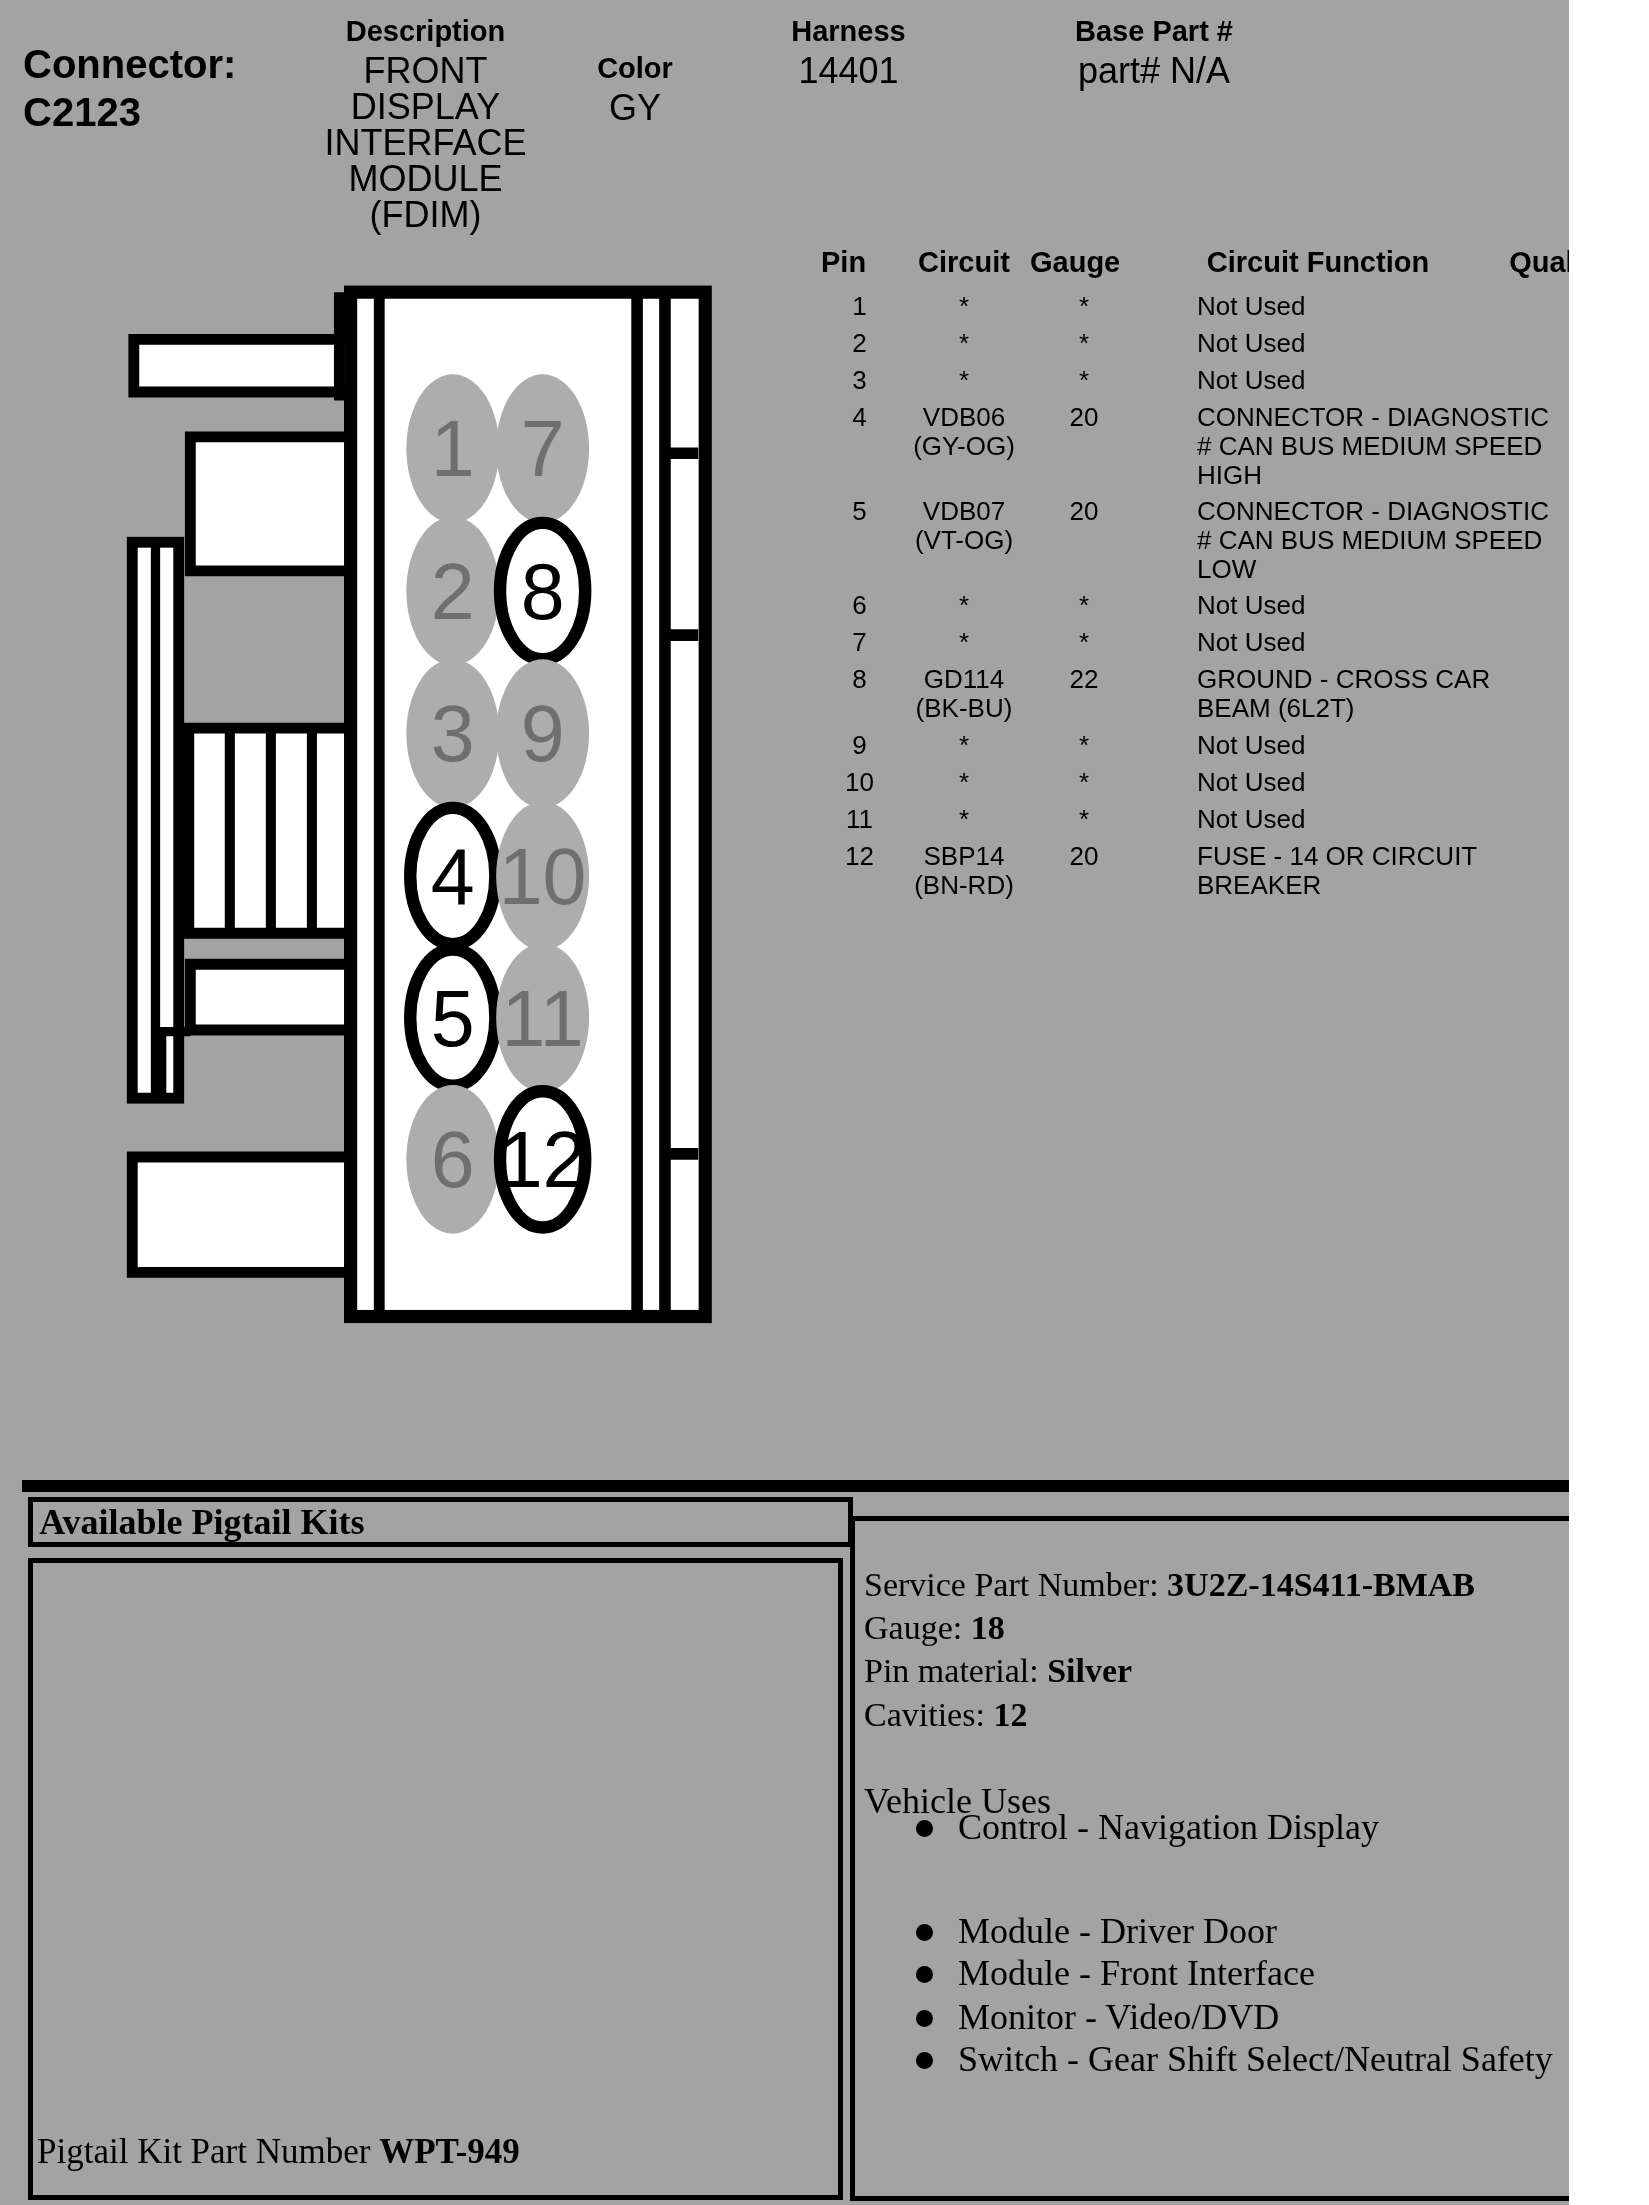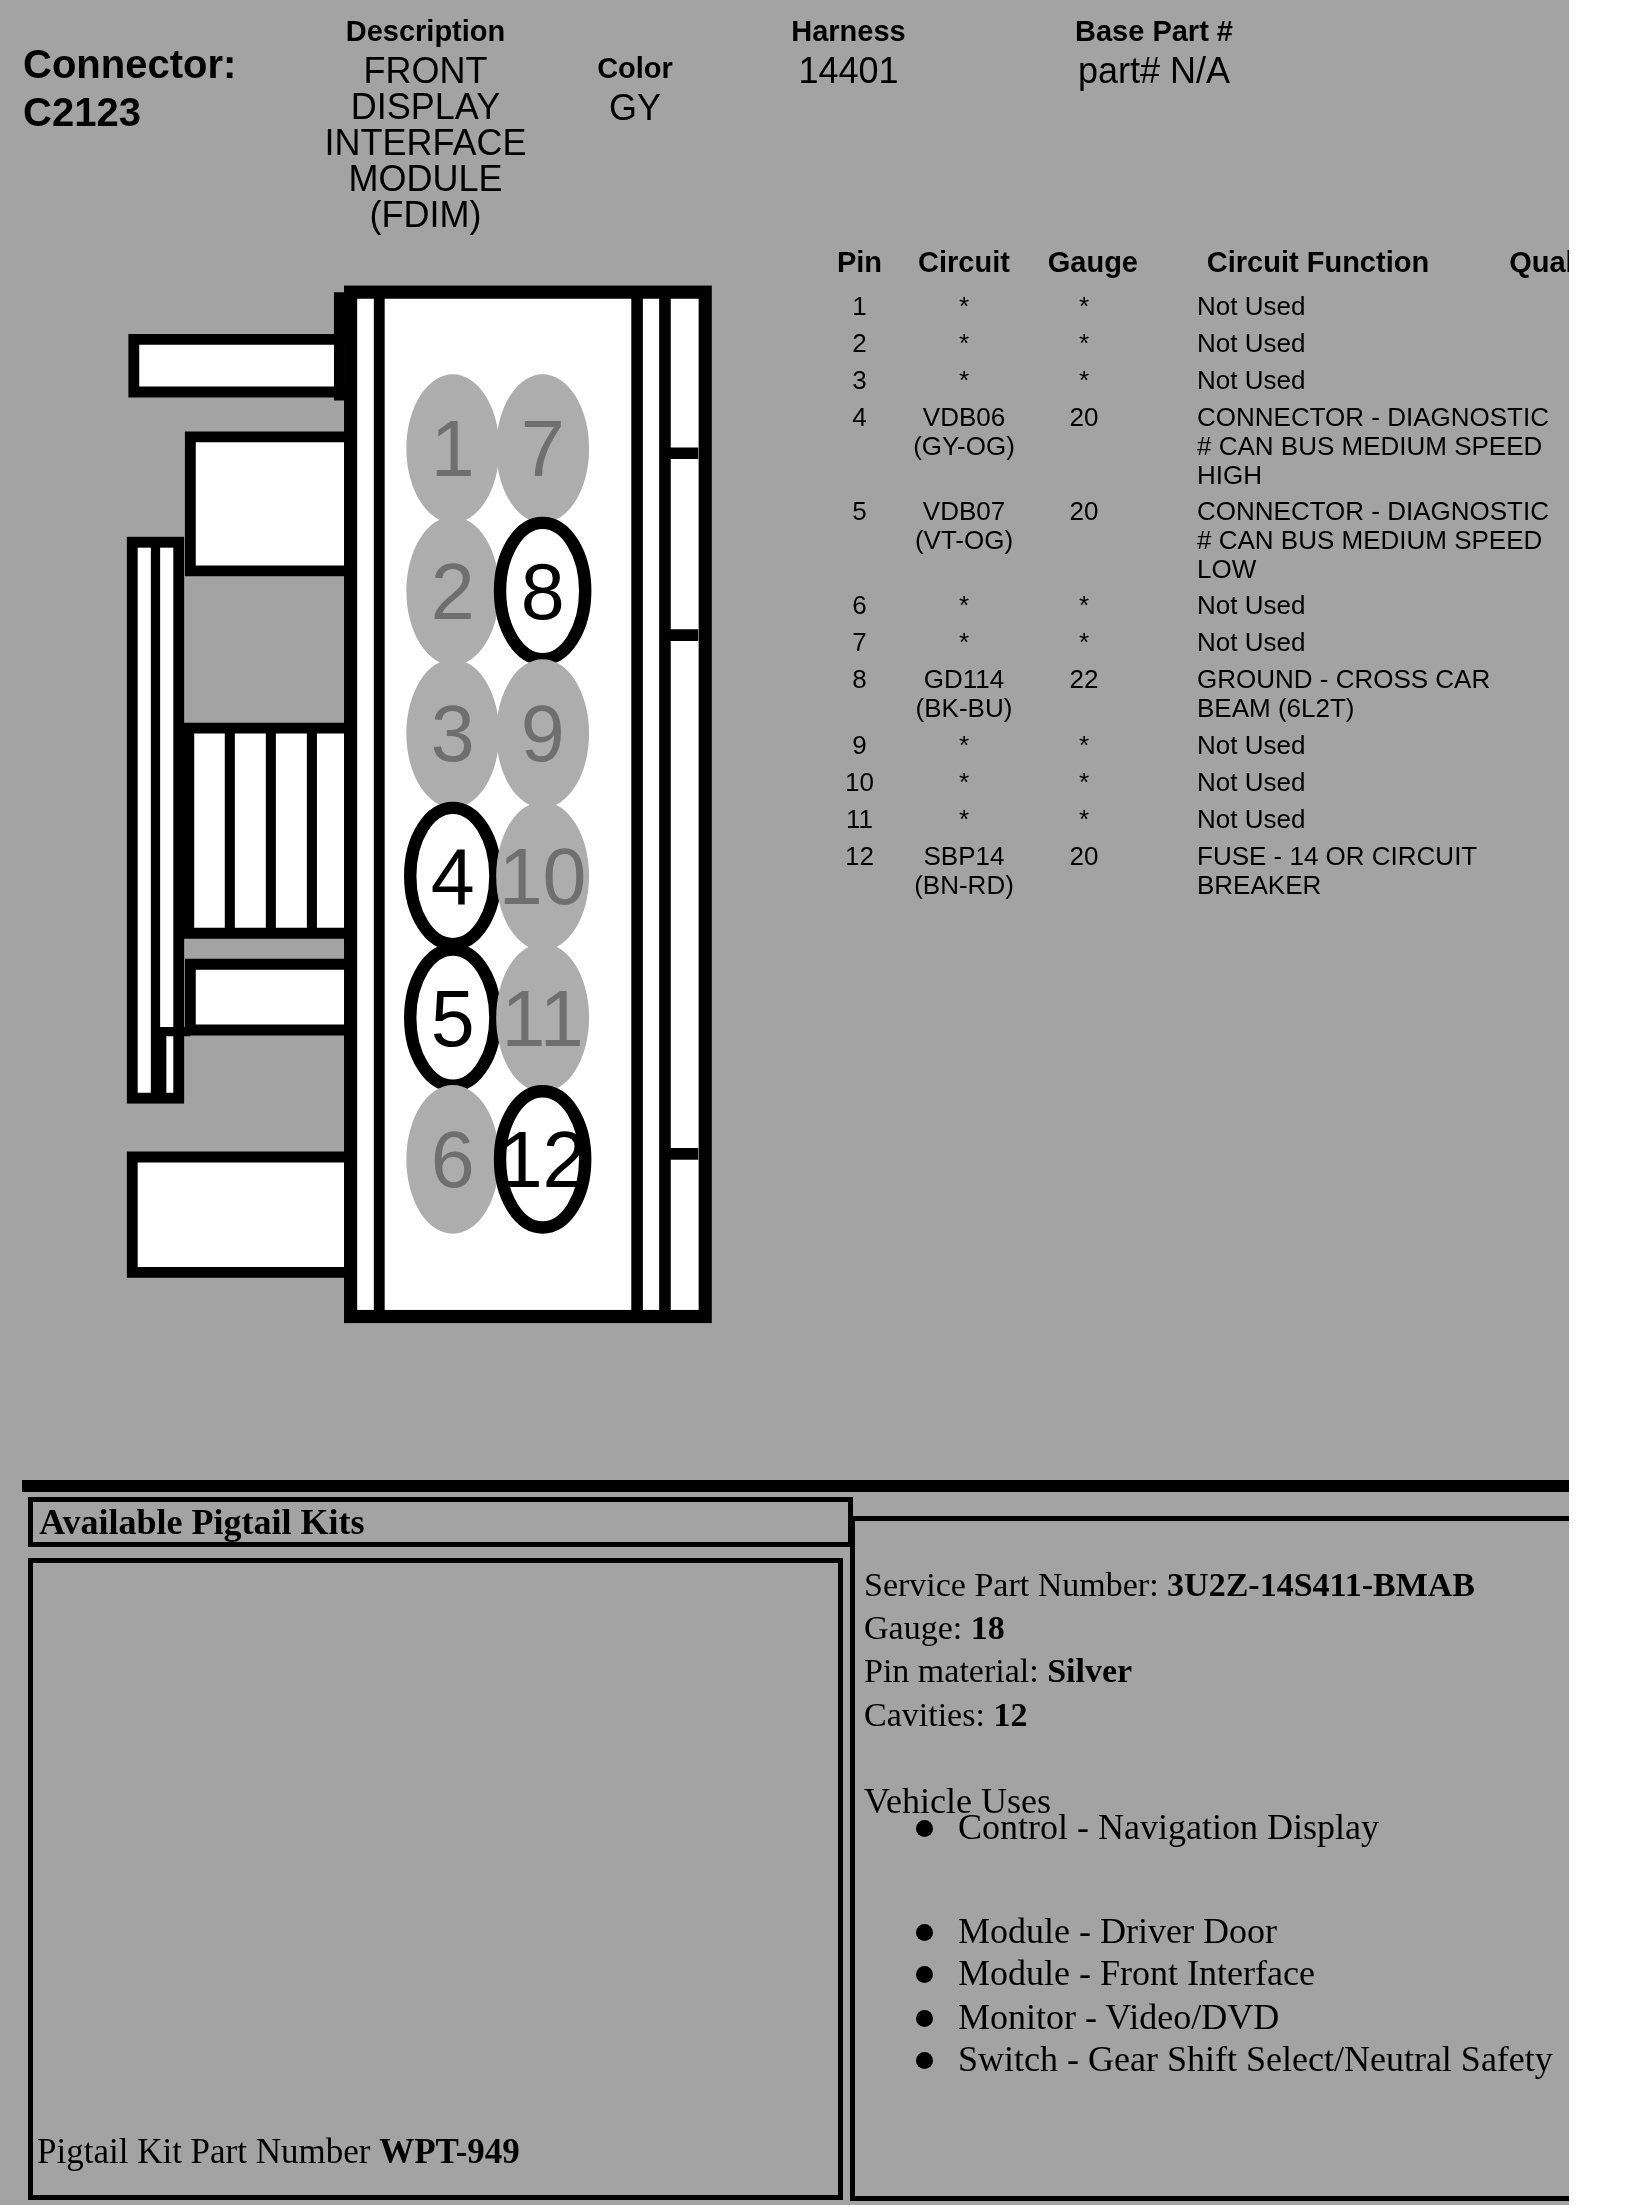--- a/index.html
+++ b/index.html
@@ -25,23 +25,23 @@
   .row-s{height:37px;}
   .row-2{height:66px;}
   .row-3{height:94px;}
   .cell{position:absolute;top:0;font-size:26px;line-height:29px;white-space:pre-line;}
   .c-pin{left:0;width:77px;text-align:center;}
   .c-circuit{left:77px;width:132px;text-align:center;}
   .c-gauge{left:209px;width:108px;text-align:center;}
   .c-func{left:376px;text-align:left;}
   .c-qual{left:658px;width:178px;text-align:center;}
   .th{position:absolute;top:0;}
-  .th-pin{left:0;width:77px;text-align:center;}
+  .th-pin{left:0;width:77px;}
   .th-circuit{left:77px;width:132px;text-align:center;}
-  .th-gauge{left:209px;width:108px;text-align:right;}
+  .th-gauge{left:209px;width:108px;text-align:left;}
   .th-func{left:369px;width:256px;text-align:center;}
   .th-qual{left:658px;width:178px;text-align:center;}
 
   
   .diagram{left:101px;top:279px;}
   .outline{fill:none;stroke:#000;}
   .band{fill:#fff;stroke:#000;stroke-width:14;}
   .pin-ellipse-unused{fill:#adadad;}
   .pin-num-unused{fill:#6f6f6f;font-family:"Liberation Sans",sans-serif;font-size:102px;}
   .pin-ellipse-used{fill:#fff;stroke:#000;stroke-width:16;}

